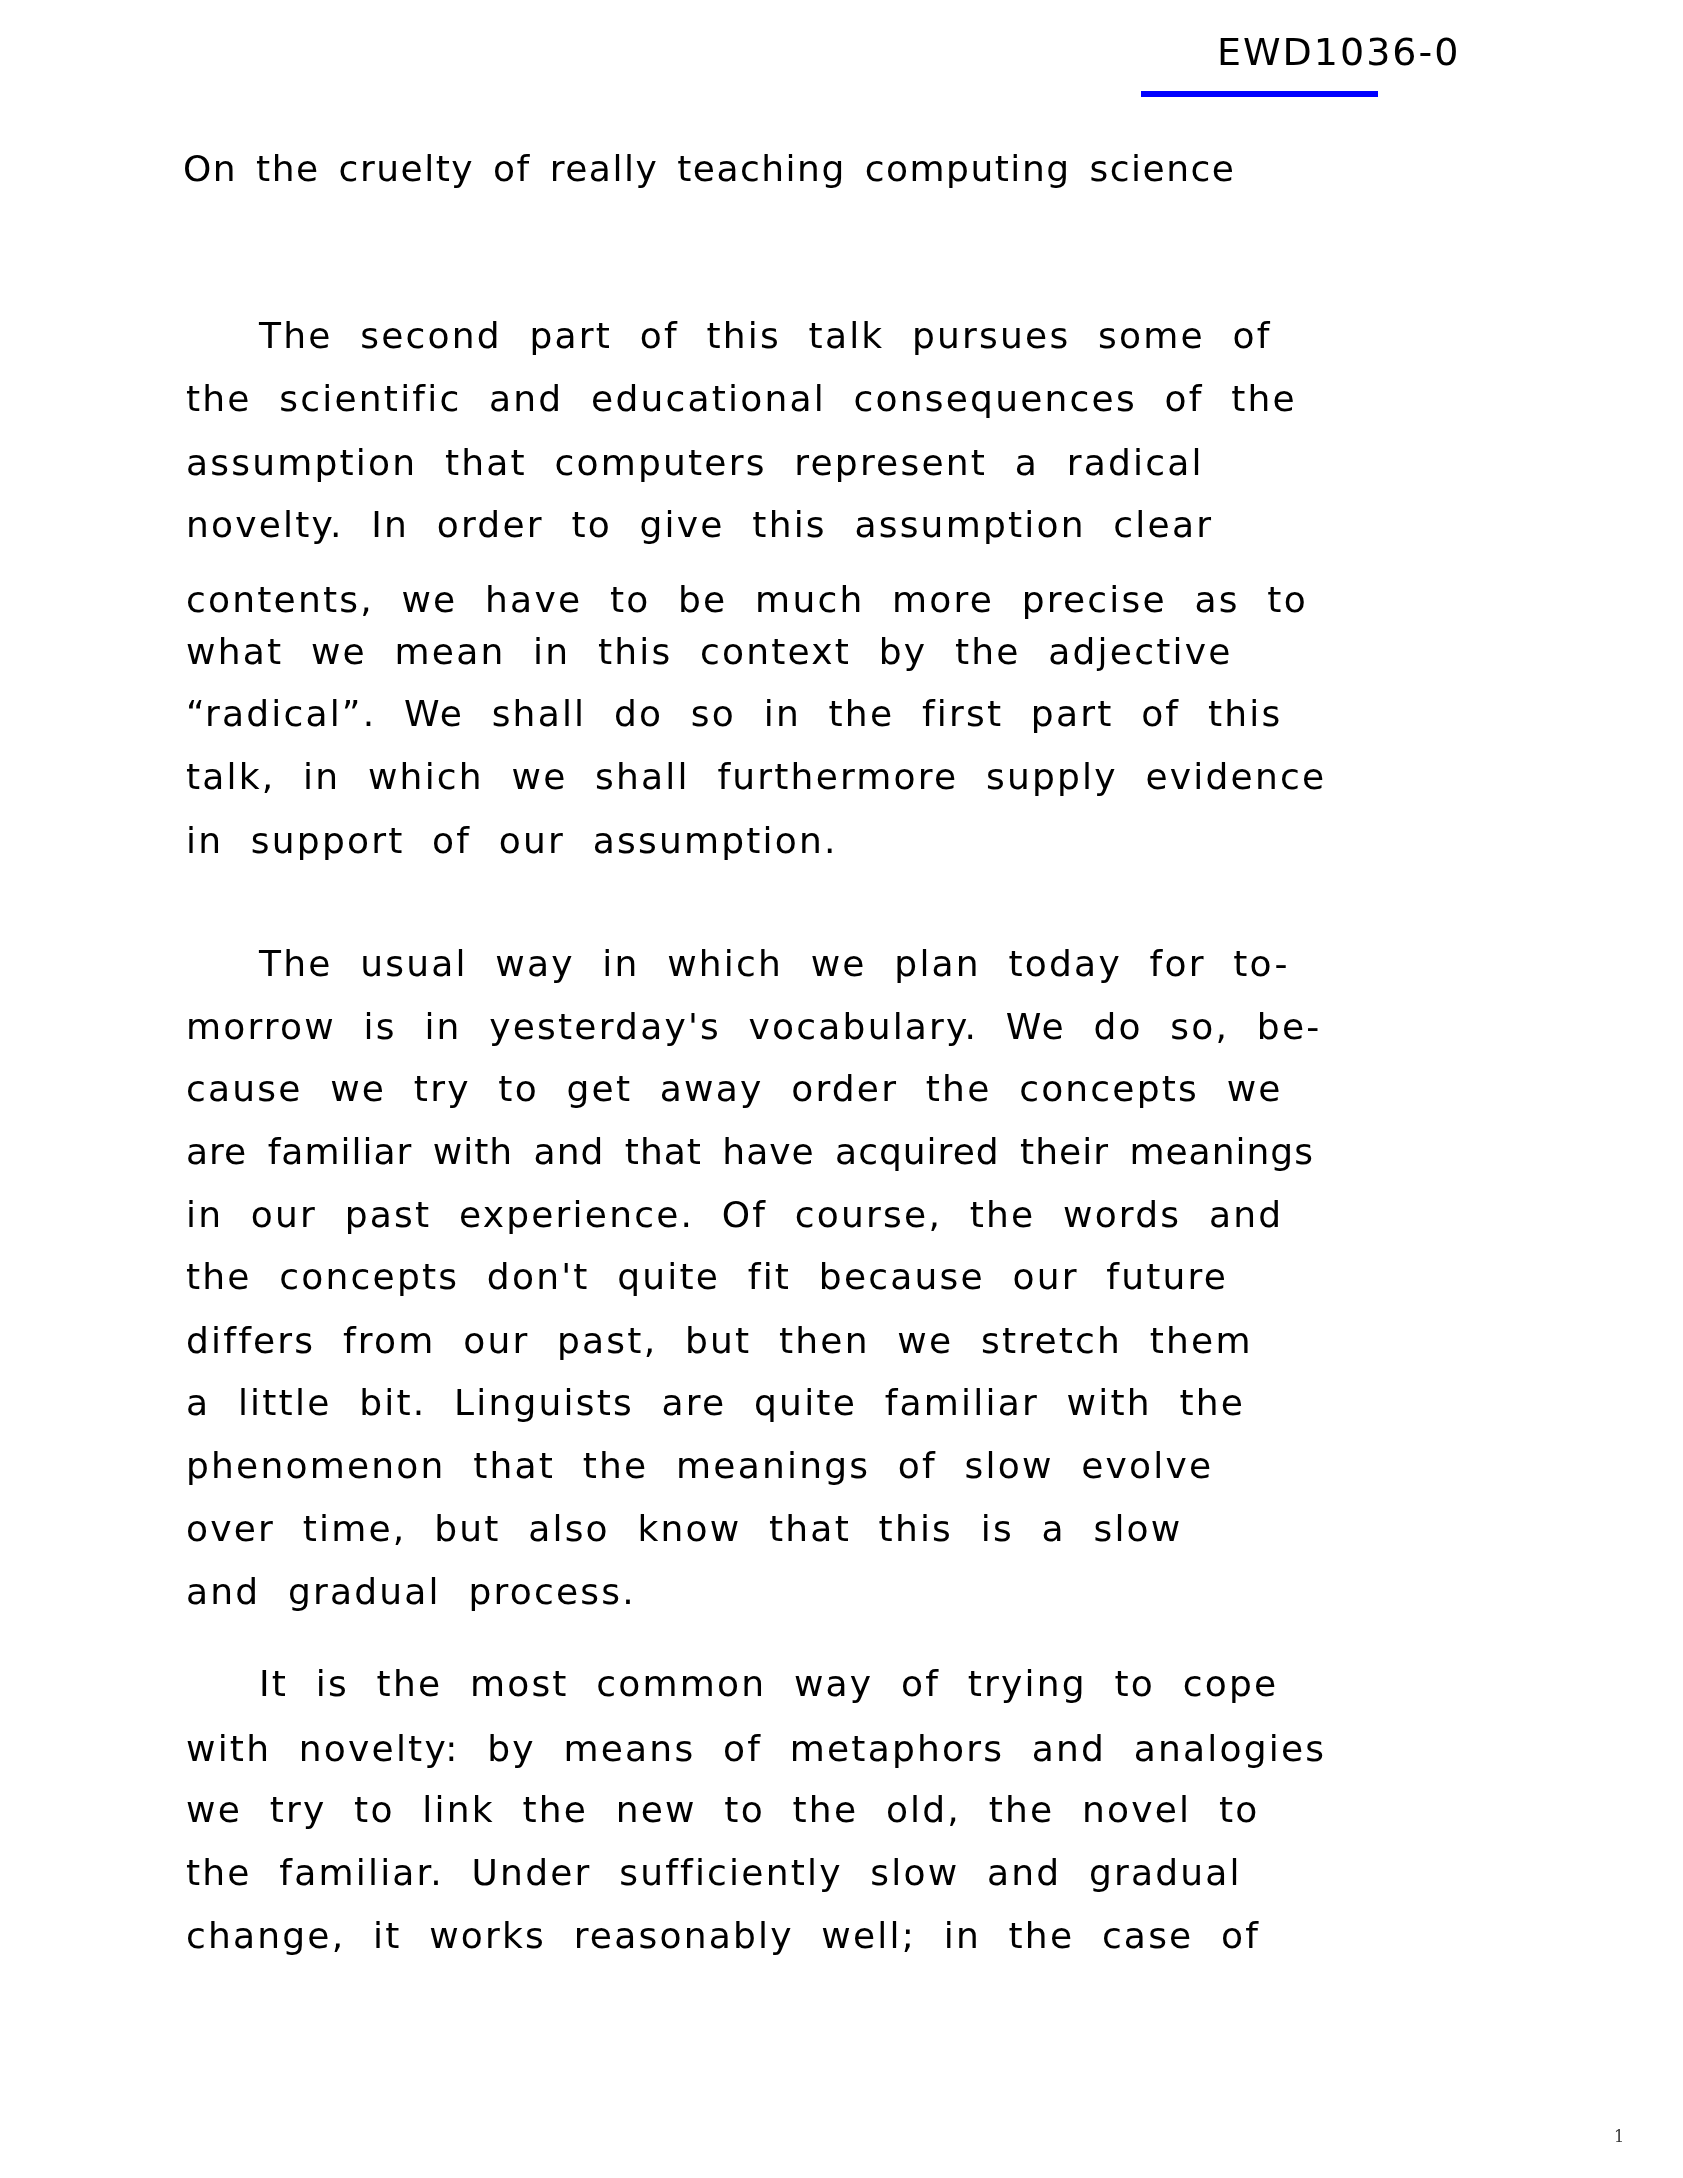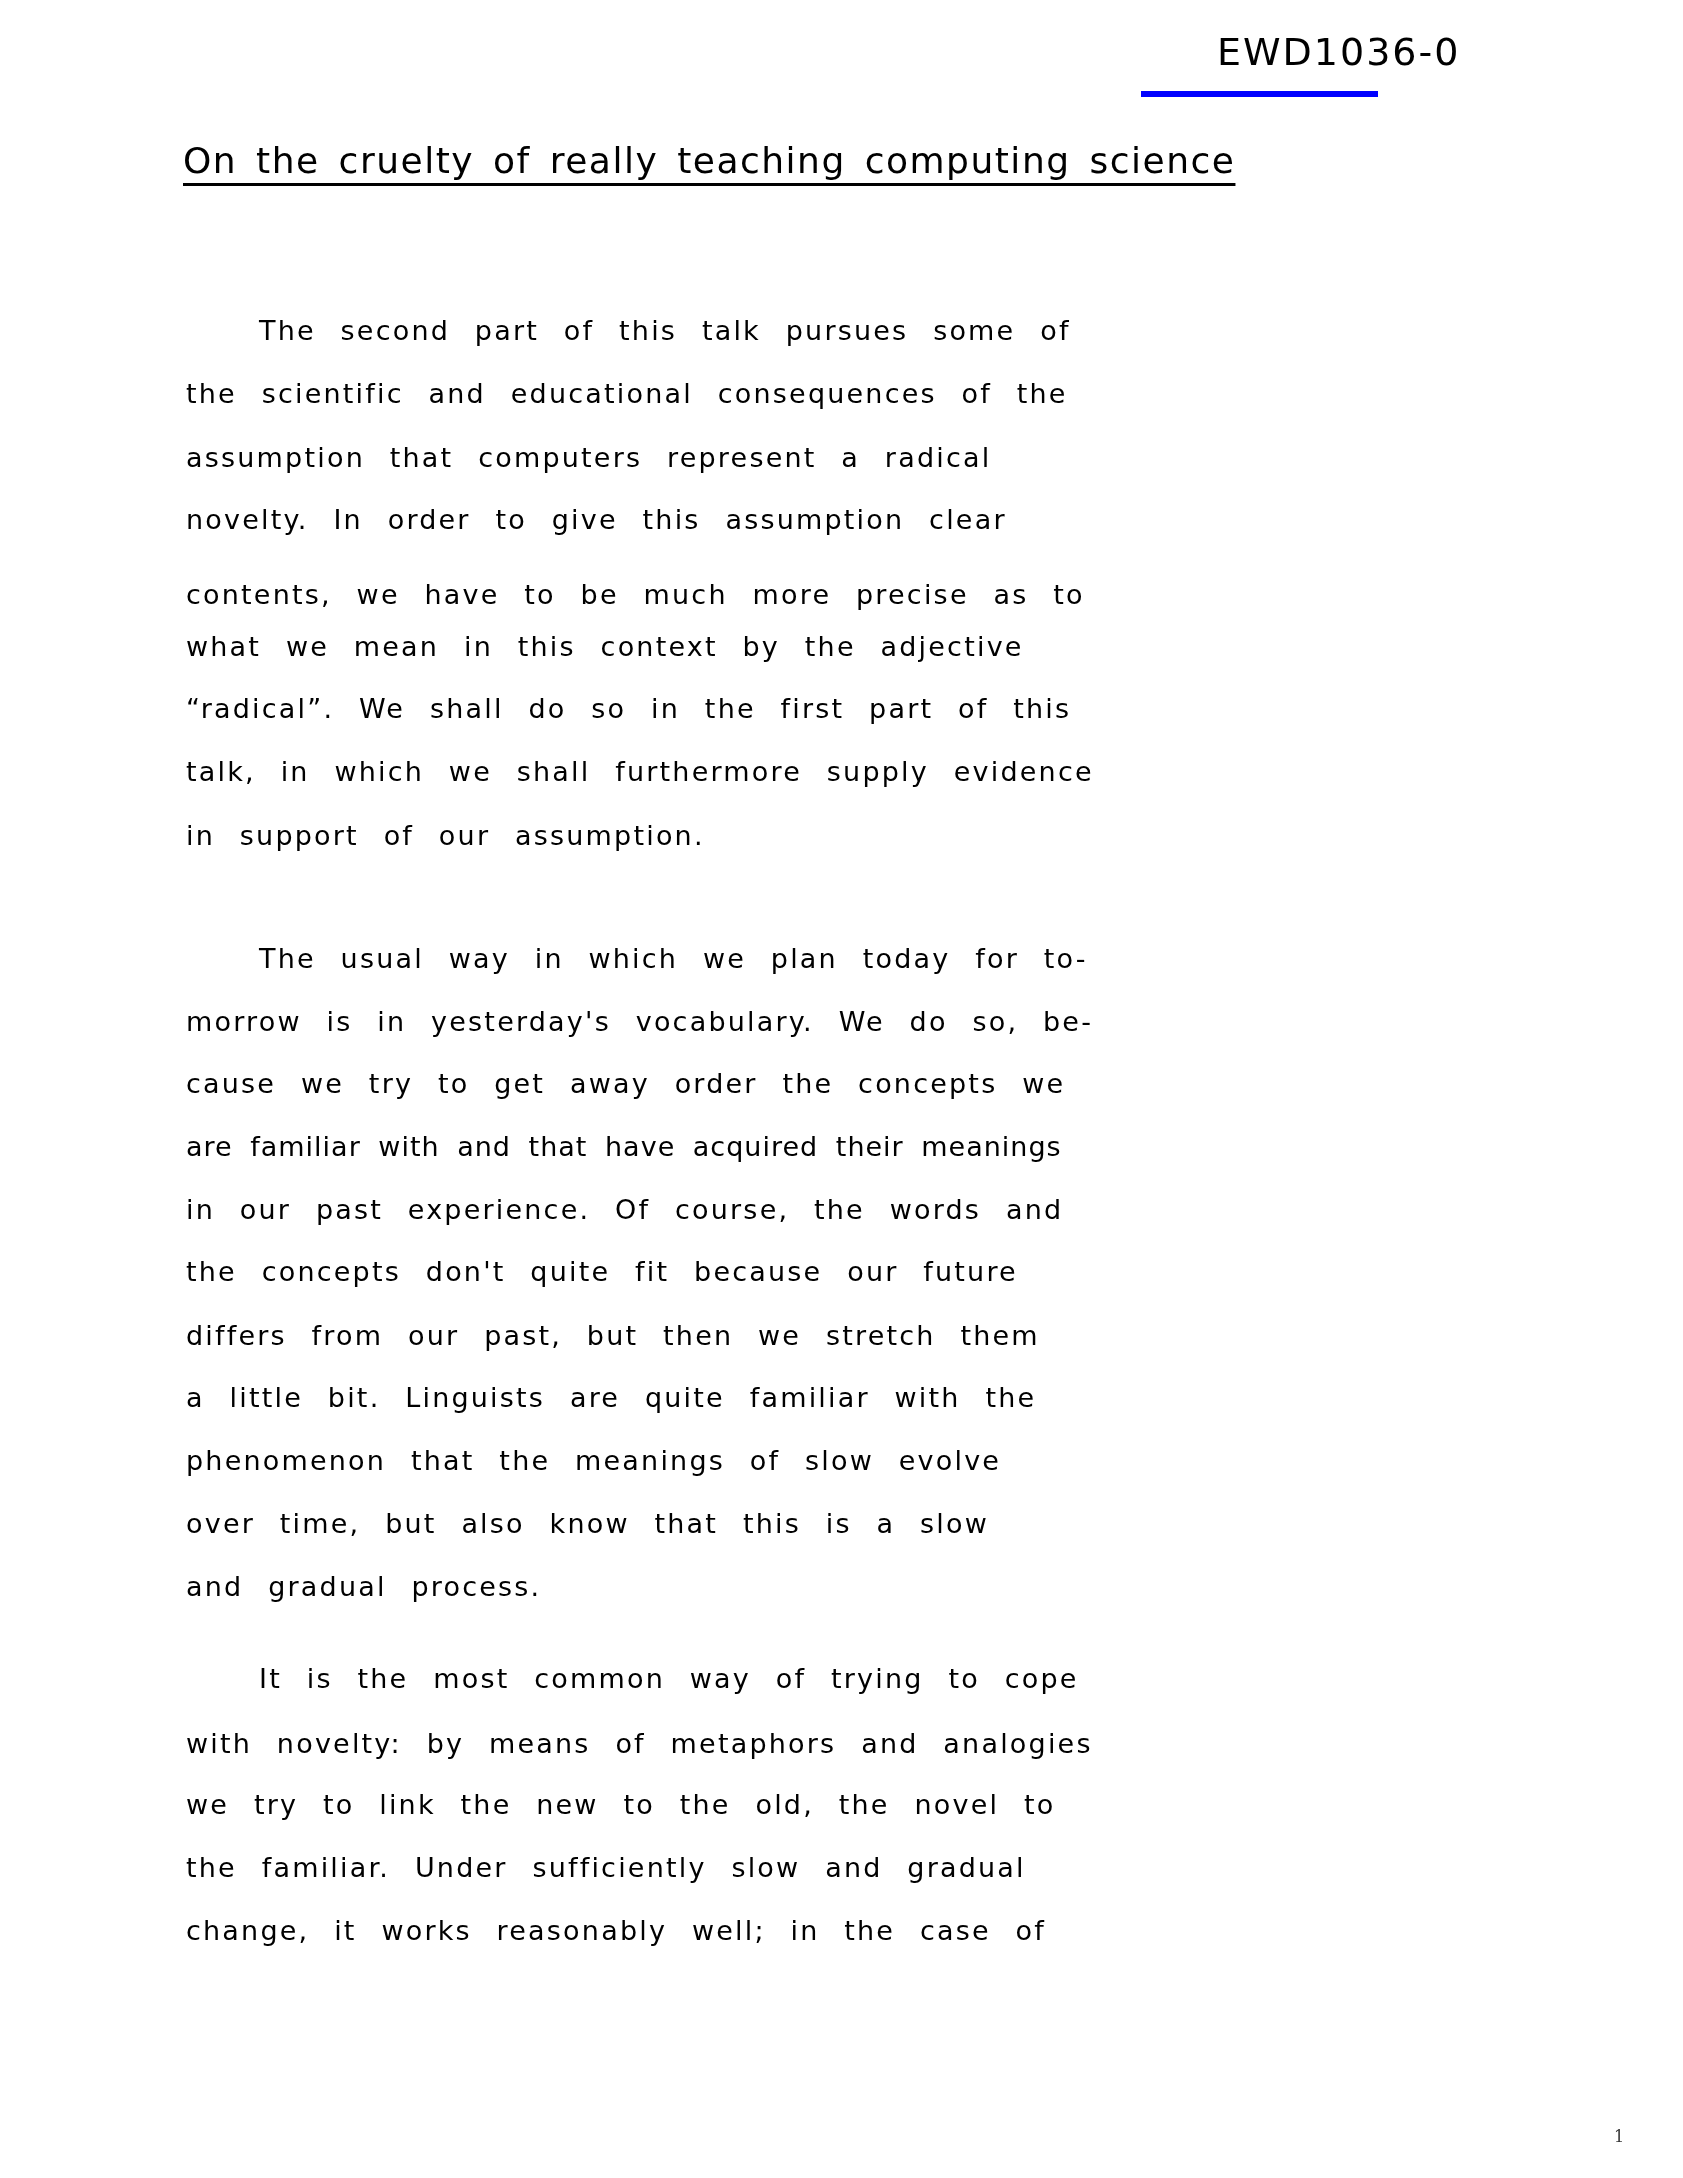--- a/index.html
+++ b/index.html
@@ -1,23 +1,23 @@
 <!DOCTYPE html>
 <html><head>
 <meta charset="utf-8">
 <style>
   html, body { margin:0; padding:0; background:#ffffff; }
   body { width:1683px; height:2178px; position:relative; overflow:hidden;
          font-family: "DejaVu Sans", sans-serif; color:#000; }
   .hdr { position:absolute; left:1217px; top:30px; font-size:38px; letter-spacing:2px; }
   .hdr-bar { position:absolute; left:1141px; top:91px; width:237px; height:6px; }
-  .title { position:absolute; left:183px; top:140px; font-size:36px; letter-spacing:1.5px;
-           white-space:nowrap; text-decoration:underline; text-decoration-thickness:3px;
+  .title { position:absolute; left:183px; top:148px; font-size:36px; letter-spacing:1.5px;
+           white-space:nowrap; text-decoration-thickness:3px;
            text-underline-offset:10px; word-spacing:6px; }
-  .line { position:absolute; left:186px; font-size:27px; white-space:nowrap; letter-spacing:2.2px; word-spacing:14px; }
+  .line { position:absolute; left:186px; font-size:36px; white-space:nowrap; letter-spacing:2.2px; word-spacing:14px; }
   .line.indent { left:259px; }
   .pageno { position:absolute; left:1614px; top:2127px; font-size:16px; color:#333;
             font-family:"DejaVu Serif", serif; }
 </style>
 </head>
 <body>
 
 <div>
   <div class="hdr">EWD1036-0</div>
   <div class="hdr-bar" id="hdrbar" style="background: rgb(0, 0, 255);"></div>

